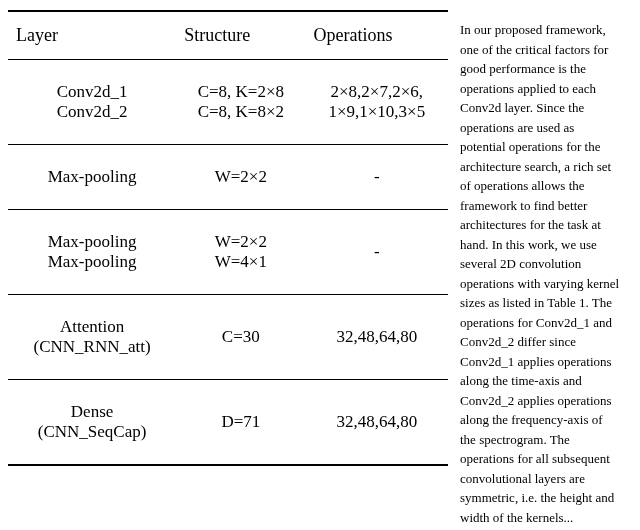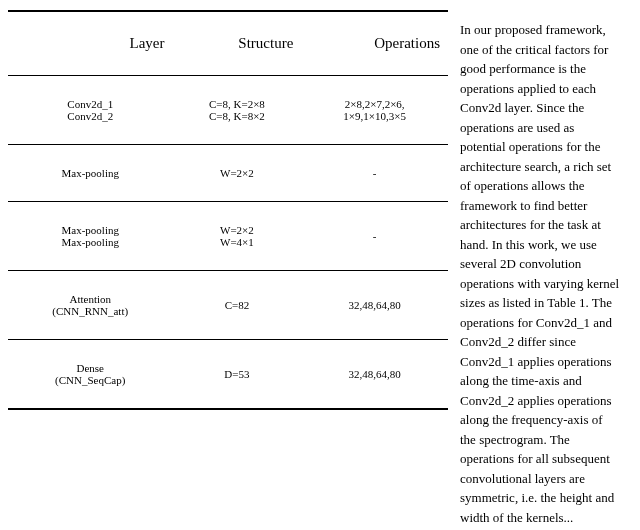--- a/index.html
+++ b/index.html
@@ -30,30 +30,30 @@
       border-collapse: collapse;
       border-top: 2px solid #000;
       border-bottom: 2px solid #000;
     }
 
     thead tr {
       border-bottom: 1.5px solid #000;
     }
 
     th {
-      text-align: right;
-      padding: 23px 8px;
+      text-align: left;
+      padding: 13px 8px;
       font-weight: normal;
-      font-size: 15px;
+      font-size: 18px;
     }
 
     td {
       text-align: center;
       padding: 22px 8px;
-      font-size: 11px;
+      font-size: 17px;
       vertical-align: middle;
     }
 
     tr.row-border-top td {
       border-top: 1px solid #000;
     }
 
     .right-panel {
       width: 185px;
       padding: 10px 12px;
@@ -93,27 +93,27 @@
 
 
       <tr class="row-border-top">
         <td>Max-pooling<br>Max-pooling</td>
         <td>W=2×2<br>W=4×1</td>
         <td>-</td>
       </tr>
 
       <tr class="row-border-top">
         <td>Attention<br>(CNN_RNN_att)</td>
-        <td>C=82</td>
+        <td>C=30</td>
         <td>32,48,64,80</td>
       </tr>
 
       <tr class="row-border-top">
         <td>Dense<br>(CNN_SeqCap)</td>
-        <td>D=53</td>
+        <td>D=71</td>
         <td>32,48,64,80</td>
       </tr>
     </tbody>
   </table>
 </div>
 
 <div class="right-panel">
   In our proposed framework, one of the critical factors for good performance is the operations applied to each Conv2d layer. Since the operations are used as potential operations for the architecture search, a rich set of operations allows the framework to find better architectures for the task at hand. In this work, we use several 2D convolution operations with varying kernel sizes as listed in Table 1. The operations for Conv2d_1 and Conv2d_2 differ since Conv2d_1 applies operations along the time-axis and Conv2d_2 applies operations along the frequency-axis of the spectrogram. The operations for all subsequent convolutional layers are symmetric, i.e. the height and width of the kernels...
 </div>
 

